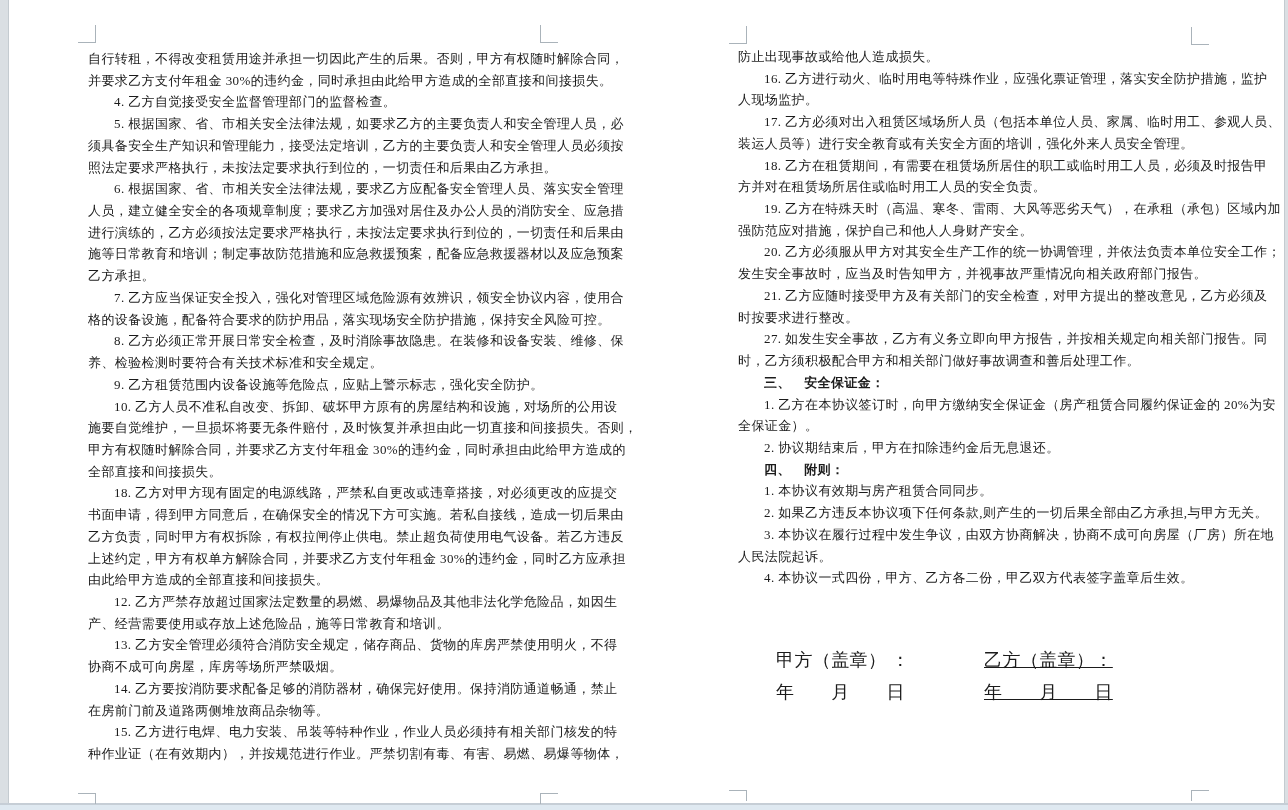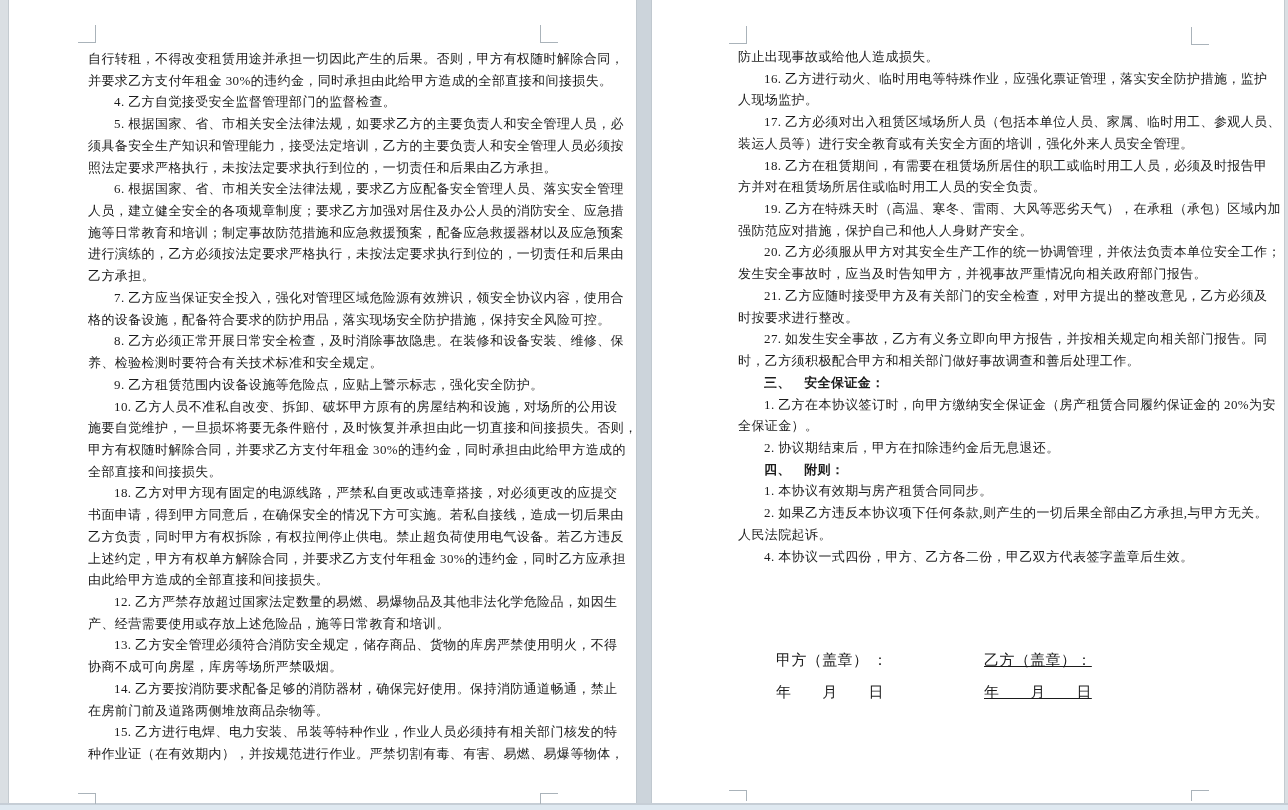--- a/index.html
+++ b/index.html
@@ -2,21 +2,21 @@
 <html><head>
 <meta charset="utf-8">
 <style>
   html,body{margin:0;padding:0;}
   body{
     width:1288px;height:810px;position:relative;overflow:hidden;
     background:#ffffff;
     font-family:"Liberation Serif","DejaVu Serif",serif;
     color:#1b1b1b;
   }
-  .page{position:absolute;top:0;height:803px;background:#ffffff;}
+  .page{position:absolute;top:0;height:803px;background:#ffffff;padding-left:36px;}
   #page1{left:9px;width:627px;}
   #page2{left:652px;width:536px;}
   .strip{position:absolute;top:0;}
   #strip-left{left:0;width:8px;height:803px;background:#dadfe3;border-right:1px solid #c4cbd0;}
   #strip-gap{left:636px;width:16px;height:803px;background:#ccd4db;border-left:1px solid #c0c8cf;border-right:1px solid #c0c8cf;box-sizing:border-box;}
   #strip-right{left:1284px;width:4px;height:803px;background:#dadfe3;border-left:1px solid #c4cbd0;box-sizing:border-box;}
   #strip-bottom{left:0;top:803px;width:1288px;height:7px;background:#dfe9f1;border-top:2px solid #c6ced6;box-sizing:border-box;}
   .content{position:absolute;width:480px;}
   #page1 .content{left:79px;top:48px;}
   #page2 .content{left:86px;top:46px;}
@@ -36,21 +36,21 @@
   #page1 .m-tl{left:69px;top:25px;}
   #page1 .m-tr{left:531px;top:25px;}
   #page1 .m-bl{left:69px;top:793px;}
   #page1 .m-br{left:531px;top:793px;}
   #page2 .m-tl{left:77px;top:26px;}
   #page2 .m-tr{left:539px;top:27px;}
   #page2 .m-bl{left:77px;top:790px;}
   #page2 .m-br{left:539px;top:790px;}
   
   .sig-block{position:absolute;left:86px;top:644px;width:520px;}
-  .sig-row{position:relative;height:32px;line-height:32px;font-size:15px;letter-spacing:0.4px;white-space:nowrap;text-align:right;}
+  .sig-row{position:relative;height:32px;line-height:32px;font-size:18px;letter-spacing:0.4px;white-space:nowrap;text-align:right;}
   .sig-left{position:absolute;left:38px;}
   .sig-right{position:absolute;left:246px;text-decoration:underline;}
 </style>
 </head>
 <body>
 
 <div class="strip" id="strip-left"></div>
 <div class="strip" id="strip-gap"></div>
 <div class="strip" id="strip-right"></div>
 <div class="strip" id="strip-bottom"></div>
@@ -62,22 +62,22 @@
   <div class="mark b m-br"></div>
   <div class="content">
       <div class="tline">自行转租，不得改变租赁用途并承担一切因此产生的后果。否则，甲方有权随时解除合同，</div>
       <div class="tline">并要求乙方支付年租金 30%的违约金，同时承担由此给甲方造成的全部直接和间接损失。</div>
       <div class="tline ind">4. 乙方自觉接受安全监督管理部门的监督检查。</div>
       <div class="tline ind">5. 根据国家、省、市相关安全法律法规，如要求乙方的主要负责人和安全管理人员，必</div>
       <div class="tline">须具备安全生产知识和管理能力，接受法定培训，乙方的主要负责人和安全管理人员必须按</div>
       <div class="tline">照法定要求严格执行，未按法定要求执行到位的，一切责任和后果由乙方承担。</div>
       <div class="tline ind">6. 根据国家、省、市相关安全法律法规，要求乙方应配备安全管理人员、落实安全管理</div>
       <div class="tline">人员，建立健全安全的各项规章制度；要求乙方加强对居住及办公人员的消防安全、应急措</div>
+      <div class="tline">进行演练的，乙方必须按法定要求严格执行，未按法定要求执行到位的，一切责任和后果由</div>
       <div class="tline">施等日常教育和培训；制定事故防范措施和应急救援预案，配备应急救援器材以及应急预案</div>
-      <div class="tline">进行演练的，乙方必须按法定要求严格执行，未按法定要求执行到位的，一切责任和后果由</div>
       <div class="tline">乙方承担。</div>
       <div class="tline ind">7. 乙方应当保证安全投入，强化对管理区域危险源有效辨识，领安全协议内容，使用合</div>
       <div class="tline">格的设备设施，配备符合要求的防护用品，落实现场安全防护措施，保持安全风险可控。</div>
       <div class="tline ind">8. 乙方必须正常开展日常安全检查，及时消除事故隐患。在装修和设备安装、维修、保</div>
       <div class="tline">养、检验检测时要符合有关技术标准和安全规定。</div>
       <div class="tline ind">9. 乙方租赁范围内设备设施等危险点，应贴上警示标志，强化安全防护。</div>
       <div class="tline ind">10. 乙方人员不准私自改变、拆卸、破坏甲方原有的房屋结构和设施，对场所的公用设</div>
       <div class="tline">施要自觉维护，一旦损坏将要无条件赔付，及时恢复并承担由此一切直接和间接损失。否则，</div>
       <div class="tline">甲方有权随时解除合同，并要求乙方支付年租金 30%的违约金，同时承担由此给甲方造成的</div>
       <div class="tline">全部直接和间接损失。</div>
@@ -118,20 +118,21 @@
       <div class="tline">时按要求进行整改。</div>
       <div class="tline ind">27. 如发生安全事故，乙方有义务立即向甲方报告，并按相关规定向相关部门报告。同</div>
       <div class="tline">时，乙方须积极配合甲方和相关部门做好事故调查和善后处理工作。</div>
       <div class="tline ind bold">三、　安全保证金：</div>
       <div class="tline ind">1. 乙方在本协议签订时，向甲方缴纳安全保证金（房产租赁合同履约保证金的 20%为安</div>
       <div class="tline">全保证金）。</div>
       <div class="tline ind">2. 协议期结束后，甲方在扣除违约金后无息退还。</div>
       <div class="tline ind bold">四、　附则：</div>
       <div class="tline ind">1. 本协议有效期与房产租赁合同同步。</div>
       <div class="tline ind">2. 如果乙方违反本协议项下任何条款,则产生的一切后果全部由乙方承担,与甲方无关。</div>
+      <div class="tline ind">3. 本协议在履行过程中发生争议，由双方协商解决，协商不成可向房屋（厂房）所在地</div>
       <div class="tline">人民法院起诉。</div>
       <div class="tline ind">4. 本协议一式四份，甲方、乙方各二份，甲乙双方代表签字盖章后生效。</div>
     </div>
   <div class="sig-block">
       <div class="sig-row">
         <span class="sig-left">甲方（盖章） ：</span>
         <span class="sig-right">乙方（盖章）：</span>
       </div>
       <div class="sig-row">
         <span class="sig-left">年　　月　　日</span>

